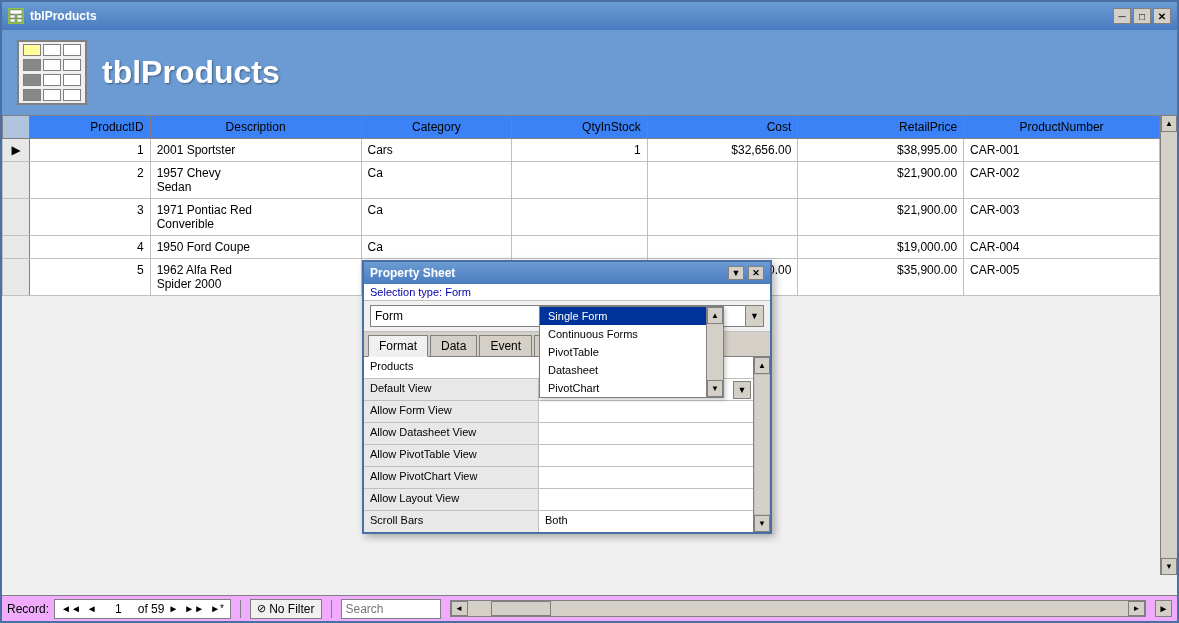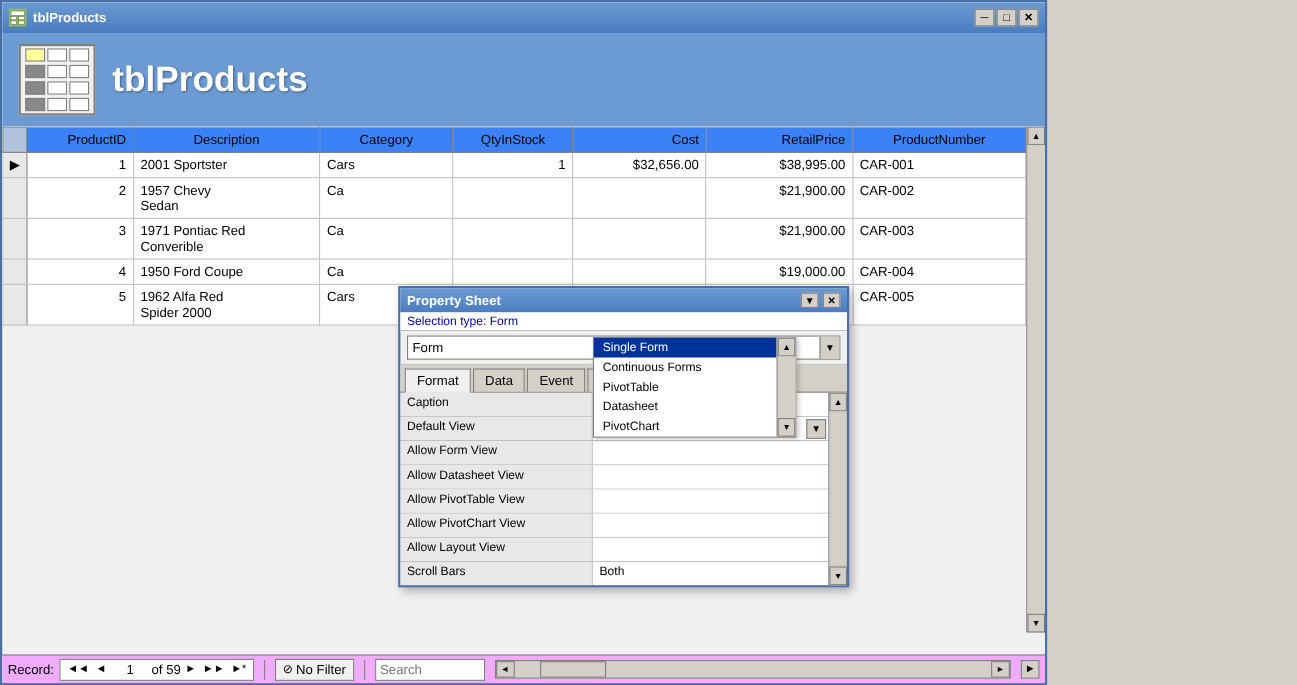--- a/index.html
+++ b/index.html
@@ -1,19 +1,19 @@
 <!DOCTYPE html>
 <html><head>
   <meta charset="utf-8">
   <style>
     * { box-sizing: border-box; margin: 0; padding: 0; }
     body { font-family: 'Segoe UI', Tahoma, Arial, sans-serif; font-size: 13px; background: #d4d0c8; }
 
     .window {
-      width: 952px;
+      width: 1179px;
       height: 623px;
       border: 2px solid #4a6fa5;
       background: #f0f0f0;
       display: flex;
       flex-direction: column;
       position: relative;
       overflow: hidden;
     }
 
     .title-bar {
@@ -584,21 +584,21 @@
     </div>
 
     <div class="table-container">
       <table>
         <thead>
           <tr>
             <th style="width:18px; background:#b0c4de;"></th>
             <th class="right" style="width:80px;">ProductID</th>
             <th style="width:140px;">Description</th>
             <th style="width:100px;">Category</th>
-            <th class="right" style="width:90px;text-align:center;">QtyInStock</th>
+            <th class="right" style="width:90px;">QtyInStock</th>
             <th class="right" style="width:100px;text-align:right;">Cost</th>
             <th class="right" style="width:110px;">RetailPrice</th>
             <th style="width:130px;">ProductNumber</th>
           </tr>
         </thead>
         <tbody id="table-body">
         <tr>
     <td class="row-indicator">▶</td>
     <td class="right">1</td>
     <td>2001 Sportster</td>
@@ -676,21 +676,20 @@
         <div class="ps-tab">Data</div>
         <div class="ps-tab">Event</div>
         <div class="ps-tab">Other</div>
         <div class="ps-tab">All</div>
       </div>
 
       <div class="ps-body">
         <div class="ps-props" id="ps-props">
 
         <div class="ps-prop-row">
-    <div class="ps-prop-label">Caption</div>
     <div class="ps-prop-value">Products</div>
   </div>
             <div class="ps-prop-row">
     <div class="ps-prop-label">Default View</div>
     <div class="ps-prop-value with-dropdown">
       <span>Single Form</span>
       <div class="ps-dropdown-arrow">▼</div>
     </div>
   </div>
             <div class="ps-prop-row">

